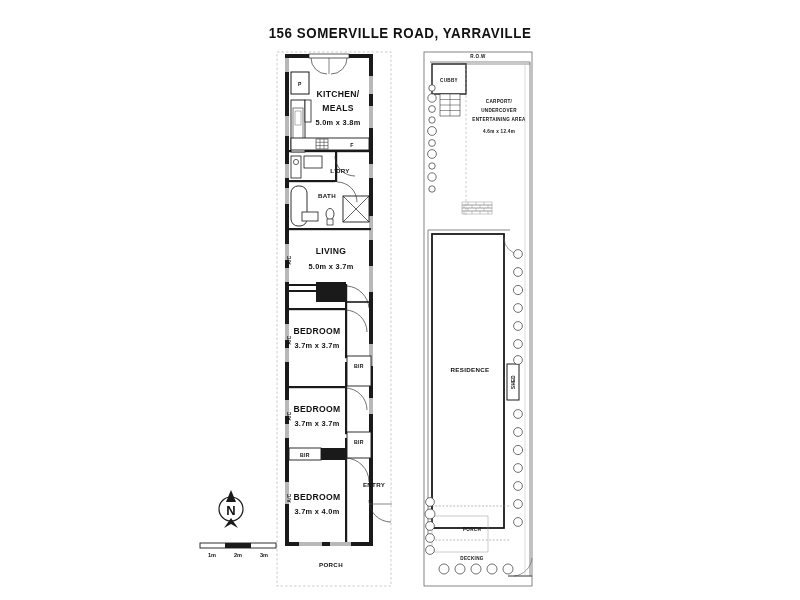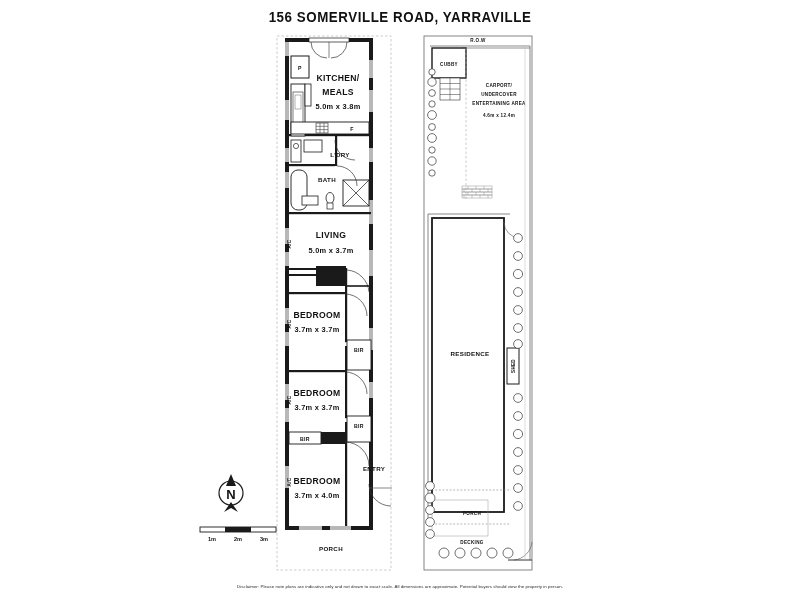--- a/index.html
+++ b/index.html
@@ -10,21 +10,21 @@
   body {
     width: 800px;
     height: 600px;
     position: relative;
     overflow: hidden;
     font-family: "Liberation Sans", sans-serif;
     color: #1a1a1a;
   }
   #plan-root {
     position: absolute;
-    left: 0; top: 0;
+    left: 0; top: 16px;
     width: 800px;
     height: 584px;
   }
   .title {
     position: absolute;
     left: 0;
     top: 9px;
     width: 800px;
     text-align: center;
     font-size: 14.5px;

